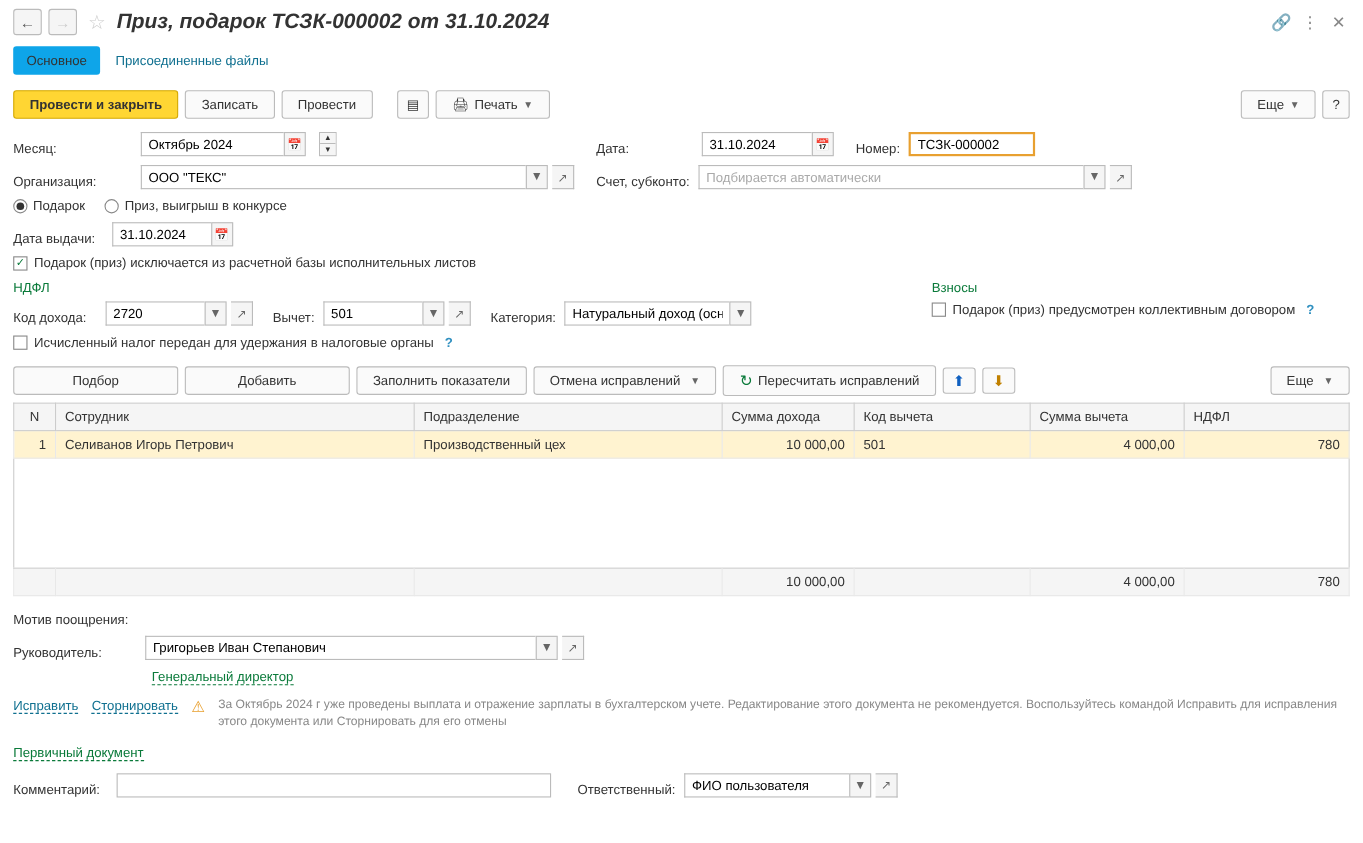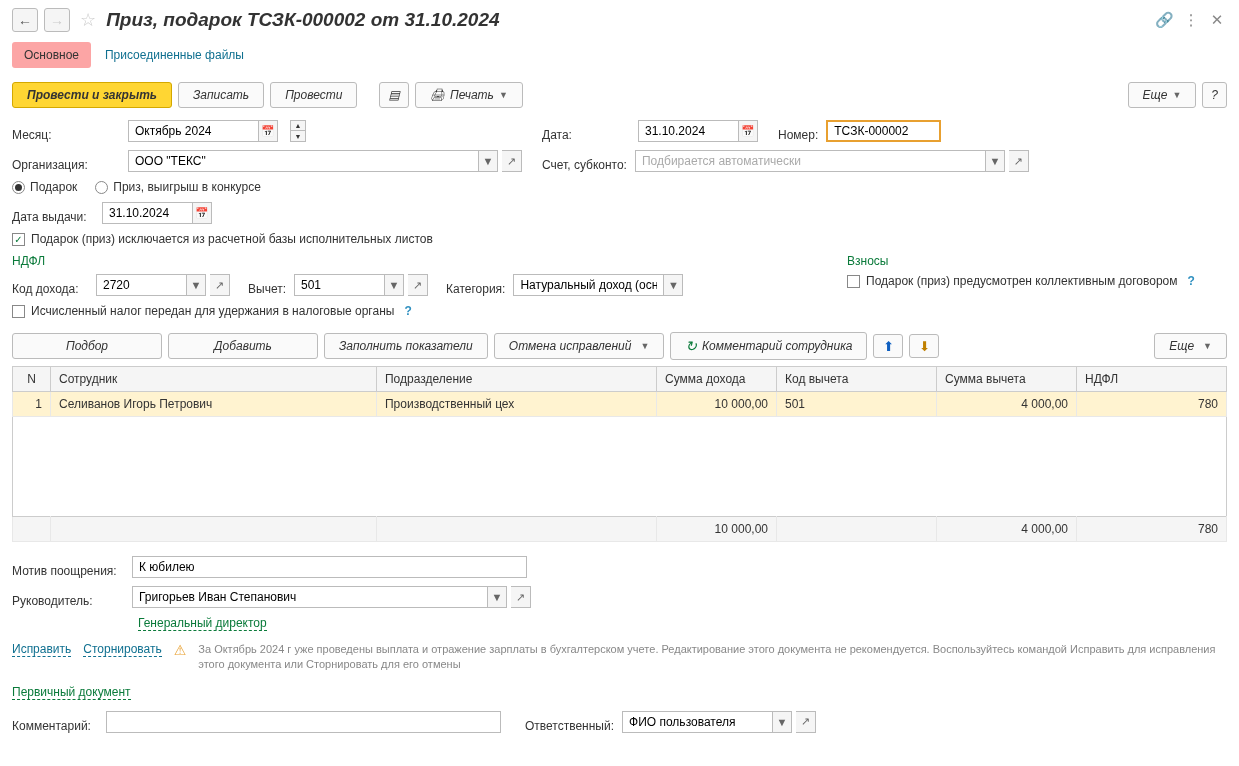--- a/index.html
+++ b/index.html
@@ -4,24 +4,24 @@
 <style>
 * { box-sizing: border-box; margin: 0; padding: 0; }
 body { font-family: Arial, sans-serif; font-size: 12px; color: #333; background: #fff; padding: 8px 12px; }
 .header-row { display: flex; align-items: center; gap: 6px; margin-bottom: 10px; }
 .nav-btn { width: 26px; height: 24px; border: 1px solid #bbb; background: #f5f5f5; border-radius: 3px; cursor: pointer; display: flex; align-items: center; justify-content: center; font-size: 14px; color: #555; }
 .nav-btn.disabled { color: #ccc; }
 .star-icon { font-size: 18px; color: #ccc; margin-left: 4px; }
 .page-title { font-size: 19px; color: #333; margin-left: 4px; flex: 1; font-style: italic; }
 .icon-btn { width: 20px; height: 20px; display: flex; align-items: center; justify-content: center; cursor: pointer; color: #888; font-size: 15px; }
 .tabs { display: flex; gap: 2px; margin-bottom: 14px; }
-.tab { padding: 6px 12px; background: #fca5a5; border-radius: 3px; cursor: pointer; color: #333; }
+.tab { padding: 6px 12px; background: #0ea5e9; border-radius: 3px; cursor: pointer; color: #333; }
 .tab.link { background: none; color: #107090; }
 .toolbar { display: flex; gap: 6px; margin-bottom: 12px; align-items: center; }
-.btn { padding: 5px 14px; border: 1px solid #bbb; background: #fafafa; border-radius: 3px; cursor: pointer; font-size: 12px; color: #333; display: inline-flex; align-items: center; gap: 5px; font-style: italic; }
+.btn { padding: 5px 14px; border: 1px solid #bbb; background: #fafafa; border-radius: 3px; cursor: pointer; font-size: 12px; color: #333; display: inline-flex; align-items: center; gap: 5px; }
 .btn.primary { background: #ffd633; border-color: #d4a800; font-weight: bold; }
 .btn.icon-only { padding: 5px 8px; }
 .btn .caret { font-size: 9px; color: #666; }
 .spacer { flex: 1; }
 .form-row { display: flex; align-items: flex-end; gap: 8px; margin-bottom: 8px; }
 .form-label { min-width: 108px; }
 .form-label-sm { min-width: 50px; }
 .input { border: 1px solid #bbb; padding: 3px 6px; background: #fff; font-size: 12px; height: 22px; }
 .input-group { display: flex; align-items: stretch; }
 .input-group .input { border-right: none; }
@@ -201,21 +201,21 @@
 <div class="table-toolbar">
   <button class="btn wide">Подбор</button>
   <button class="btn wide">Добавить</button>
   <button class="btn">Заполнить показатели</button>
   <button class="btn">
       <span>Отмена исправлений</span>
       <span class="caret" style="margin-left:4px">▼</span>
     </button>
   <button class="btn">
       <span class="refresh-ic">↻</span>
-      <span>Комментарий сотрудника</span>
+      <span>Пересчитать исправлений</span>
     </button>
   <button class="arrow-btn">
       <span class="arrow-up">⬆</span>
     </button>
   <button class="arrow-btn">
       <span class="arrow-down">⬇</span>
     </button>
   <div class="spacer"></div>
   <button class="btn">
       <span>Еще</span>
@@ -255,21 +255,20 @@
       <td class="num">10 000,00</td>
       <td></td>
       <td class="num">4 000,00</td>
       <td class="num">780</td>
     </tr>
   </tbody>
 </table>
 
 <div class="form-row" style="margin-top:14px">
   <span class="form-label" style="min-width:112px">Мотив поощрения:</span>
-  <input class="input" style="width: 395px;" value="К юбилею">
 </div>
 
 <div class="form-row">
   <span class="form-label" style="min-width:112px">Руководитель:</span>
   <div class="input-group">
     <input class="input" style="width: 355px;" value="Григорьев Иван Степанович">
     <span class="addon">▼</span>
     <span class="addon detached">↗</span>
   </div>
 </div>

